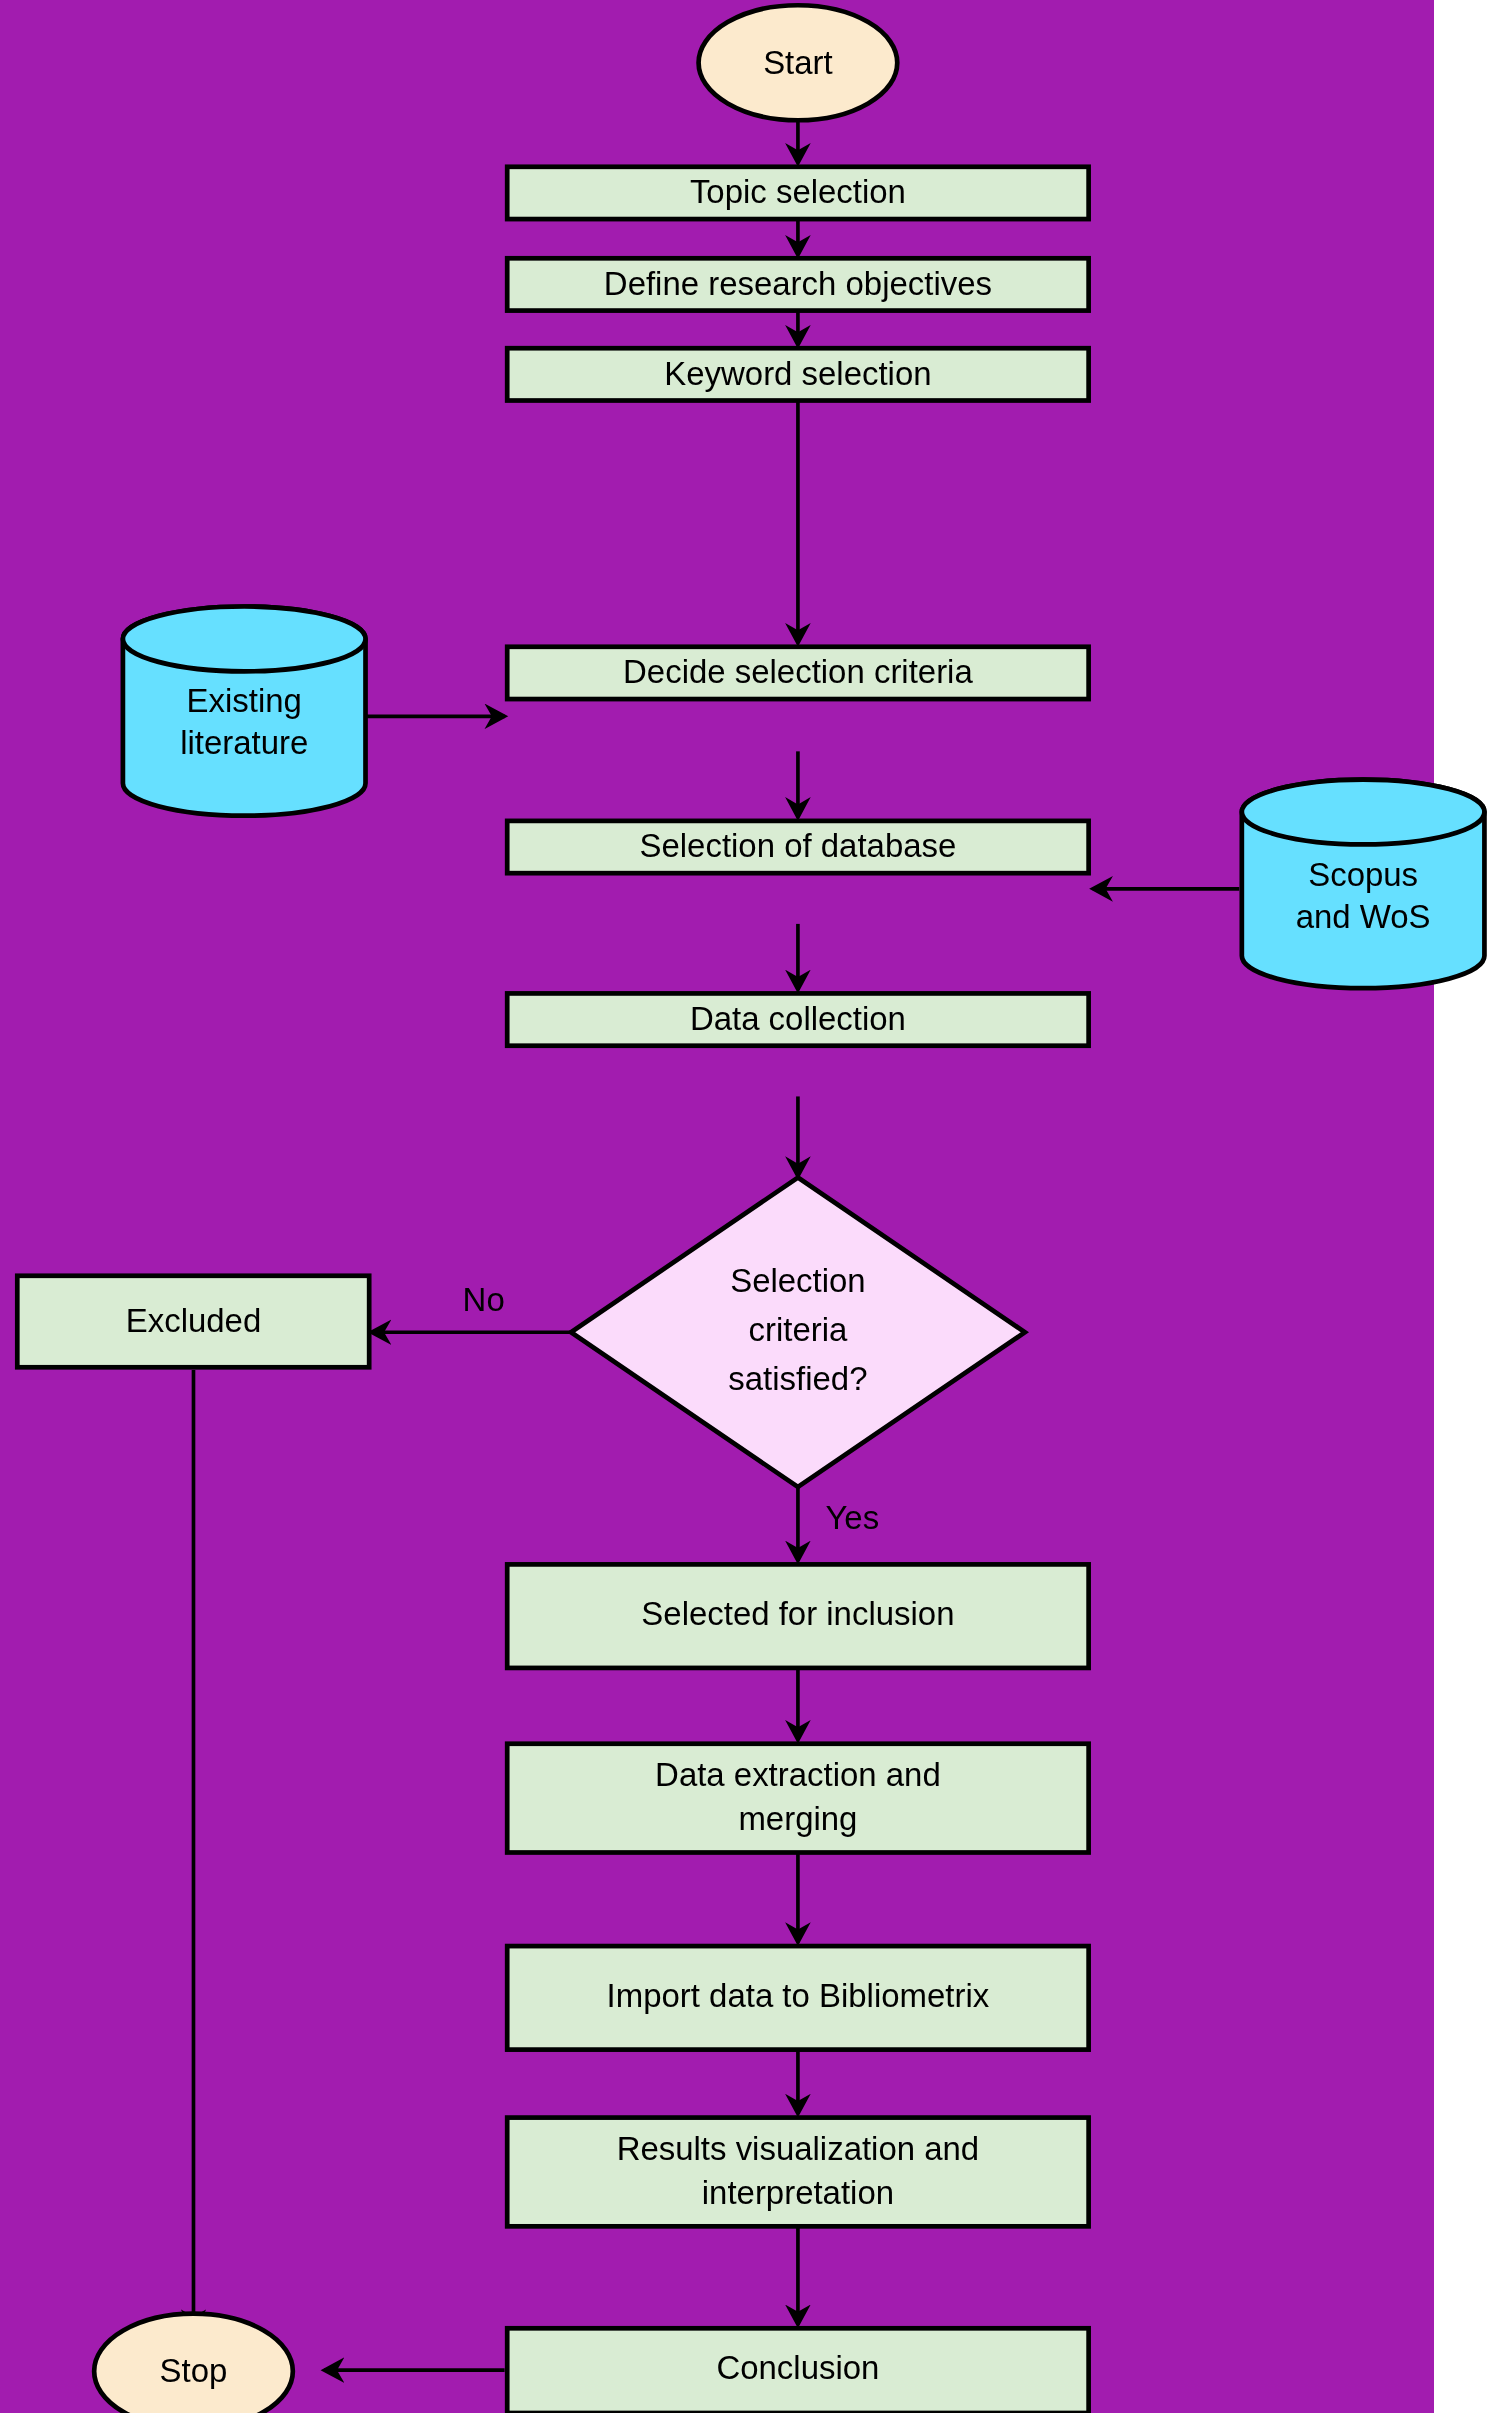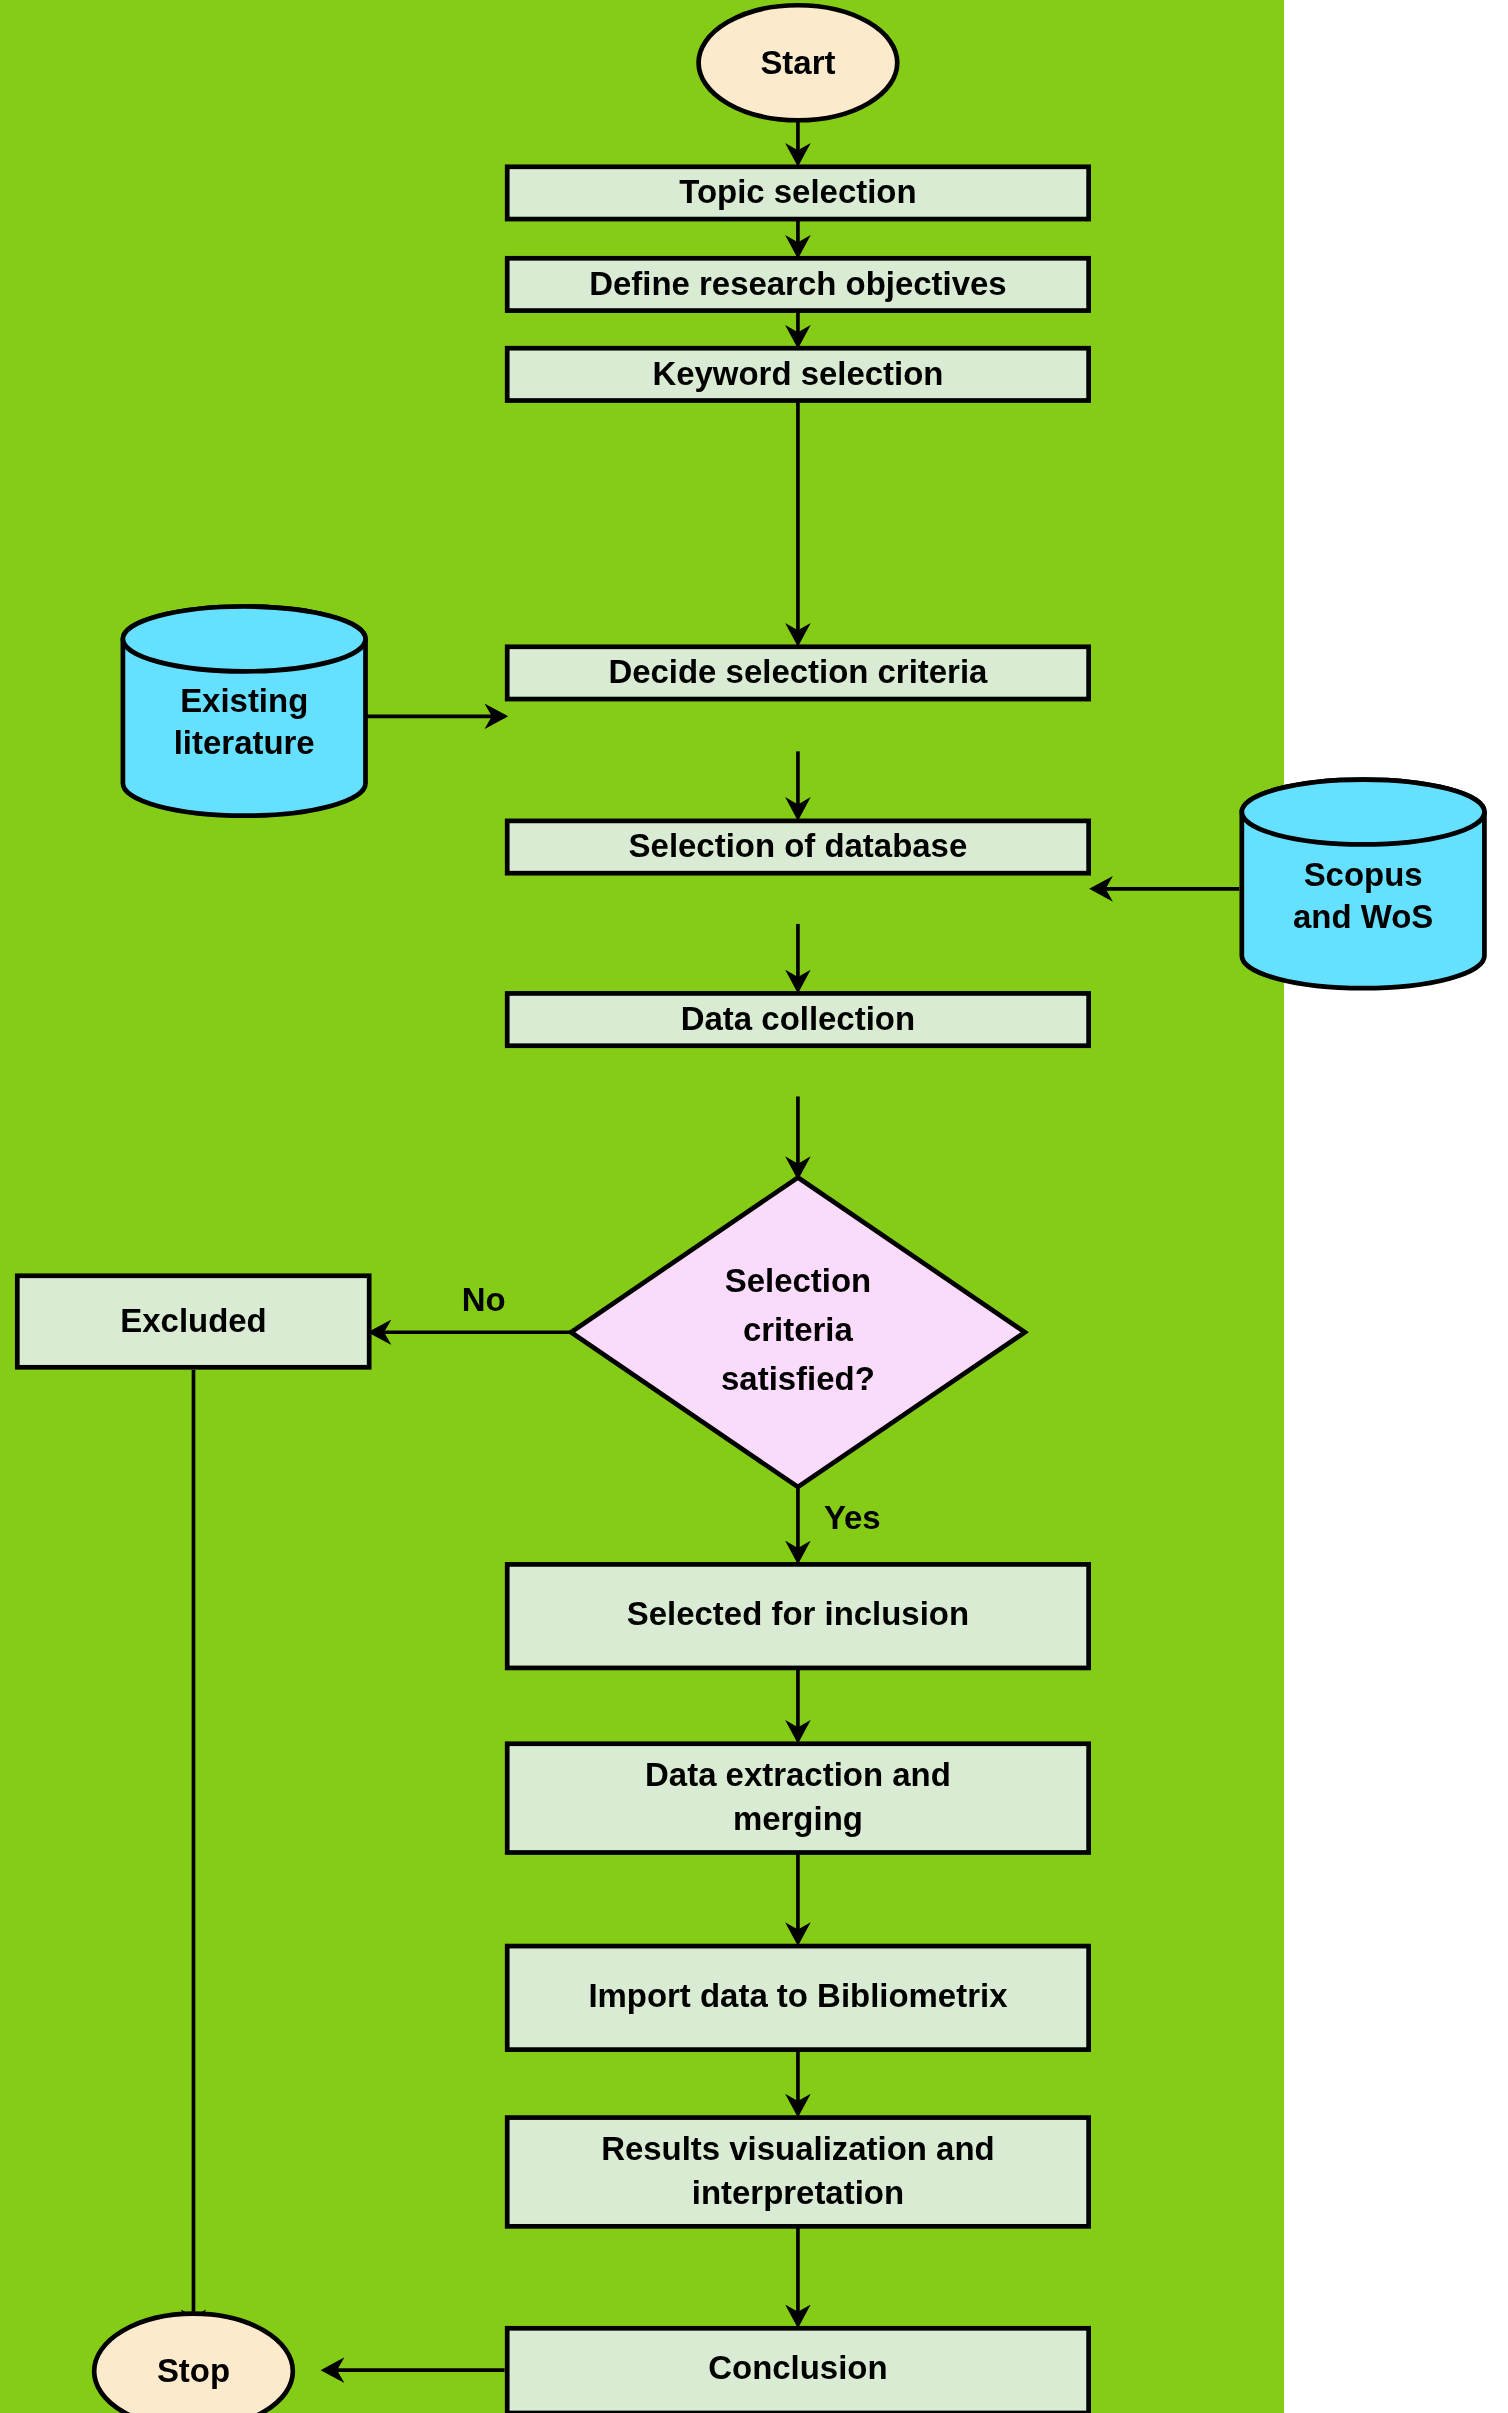--- a/index.html
+++ b/index.html
@@ -2,25 +2,24 @@
 <html style="font-size:8.4px"><head>
 <meta charset="utf-8">
 <style>
   html, body {
     margin: 0;
     padding: 0;
     background: #ffffff;
   }
   #canvas {
     position: relative;
-    width: 1284px;
+    width: 1434px;
     height: 2413px;
-    background: #84cc16;
+    background: #a21caf;
     font-family: "Liberation Sans", sans-serif;
-    font-weight: bold;
   }
   svg.flow {
     position: absolute;
     top: 0;
     left: 0;
     width: 1508px;
     height: 2413px;
     display: block;
   }
   .node-shape {

